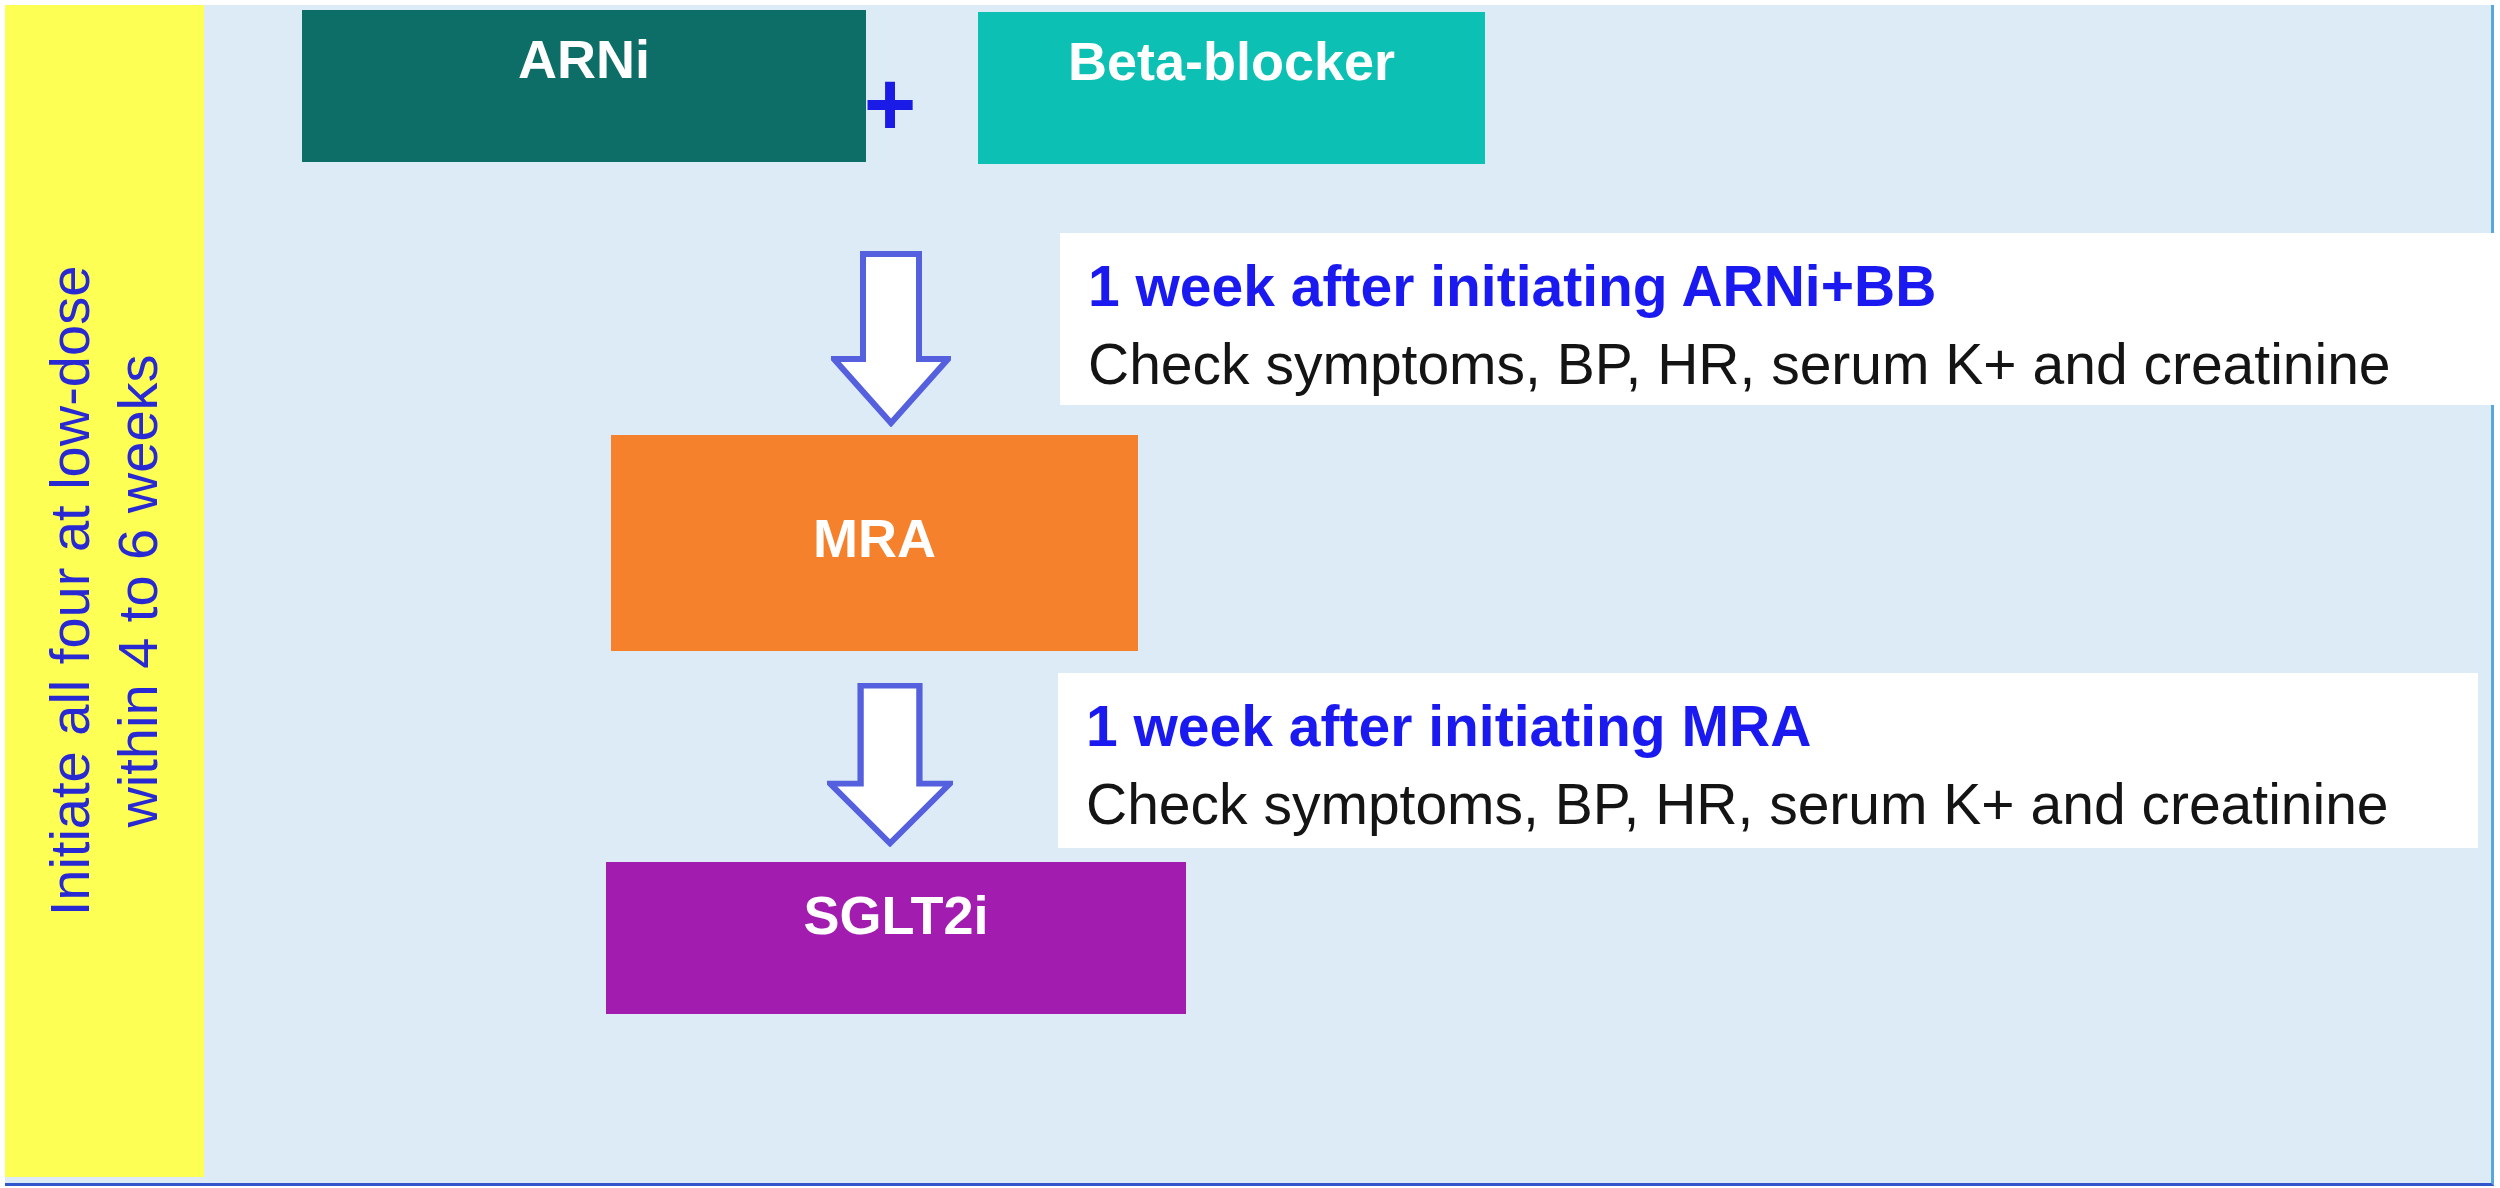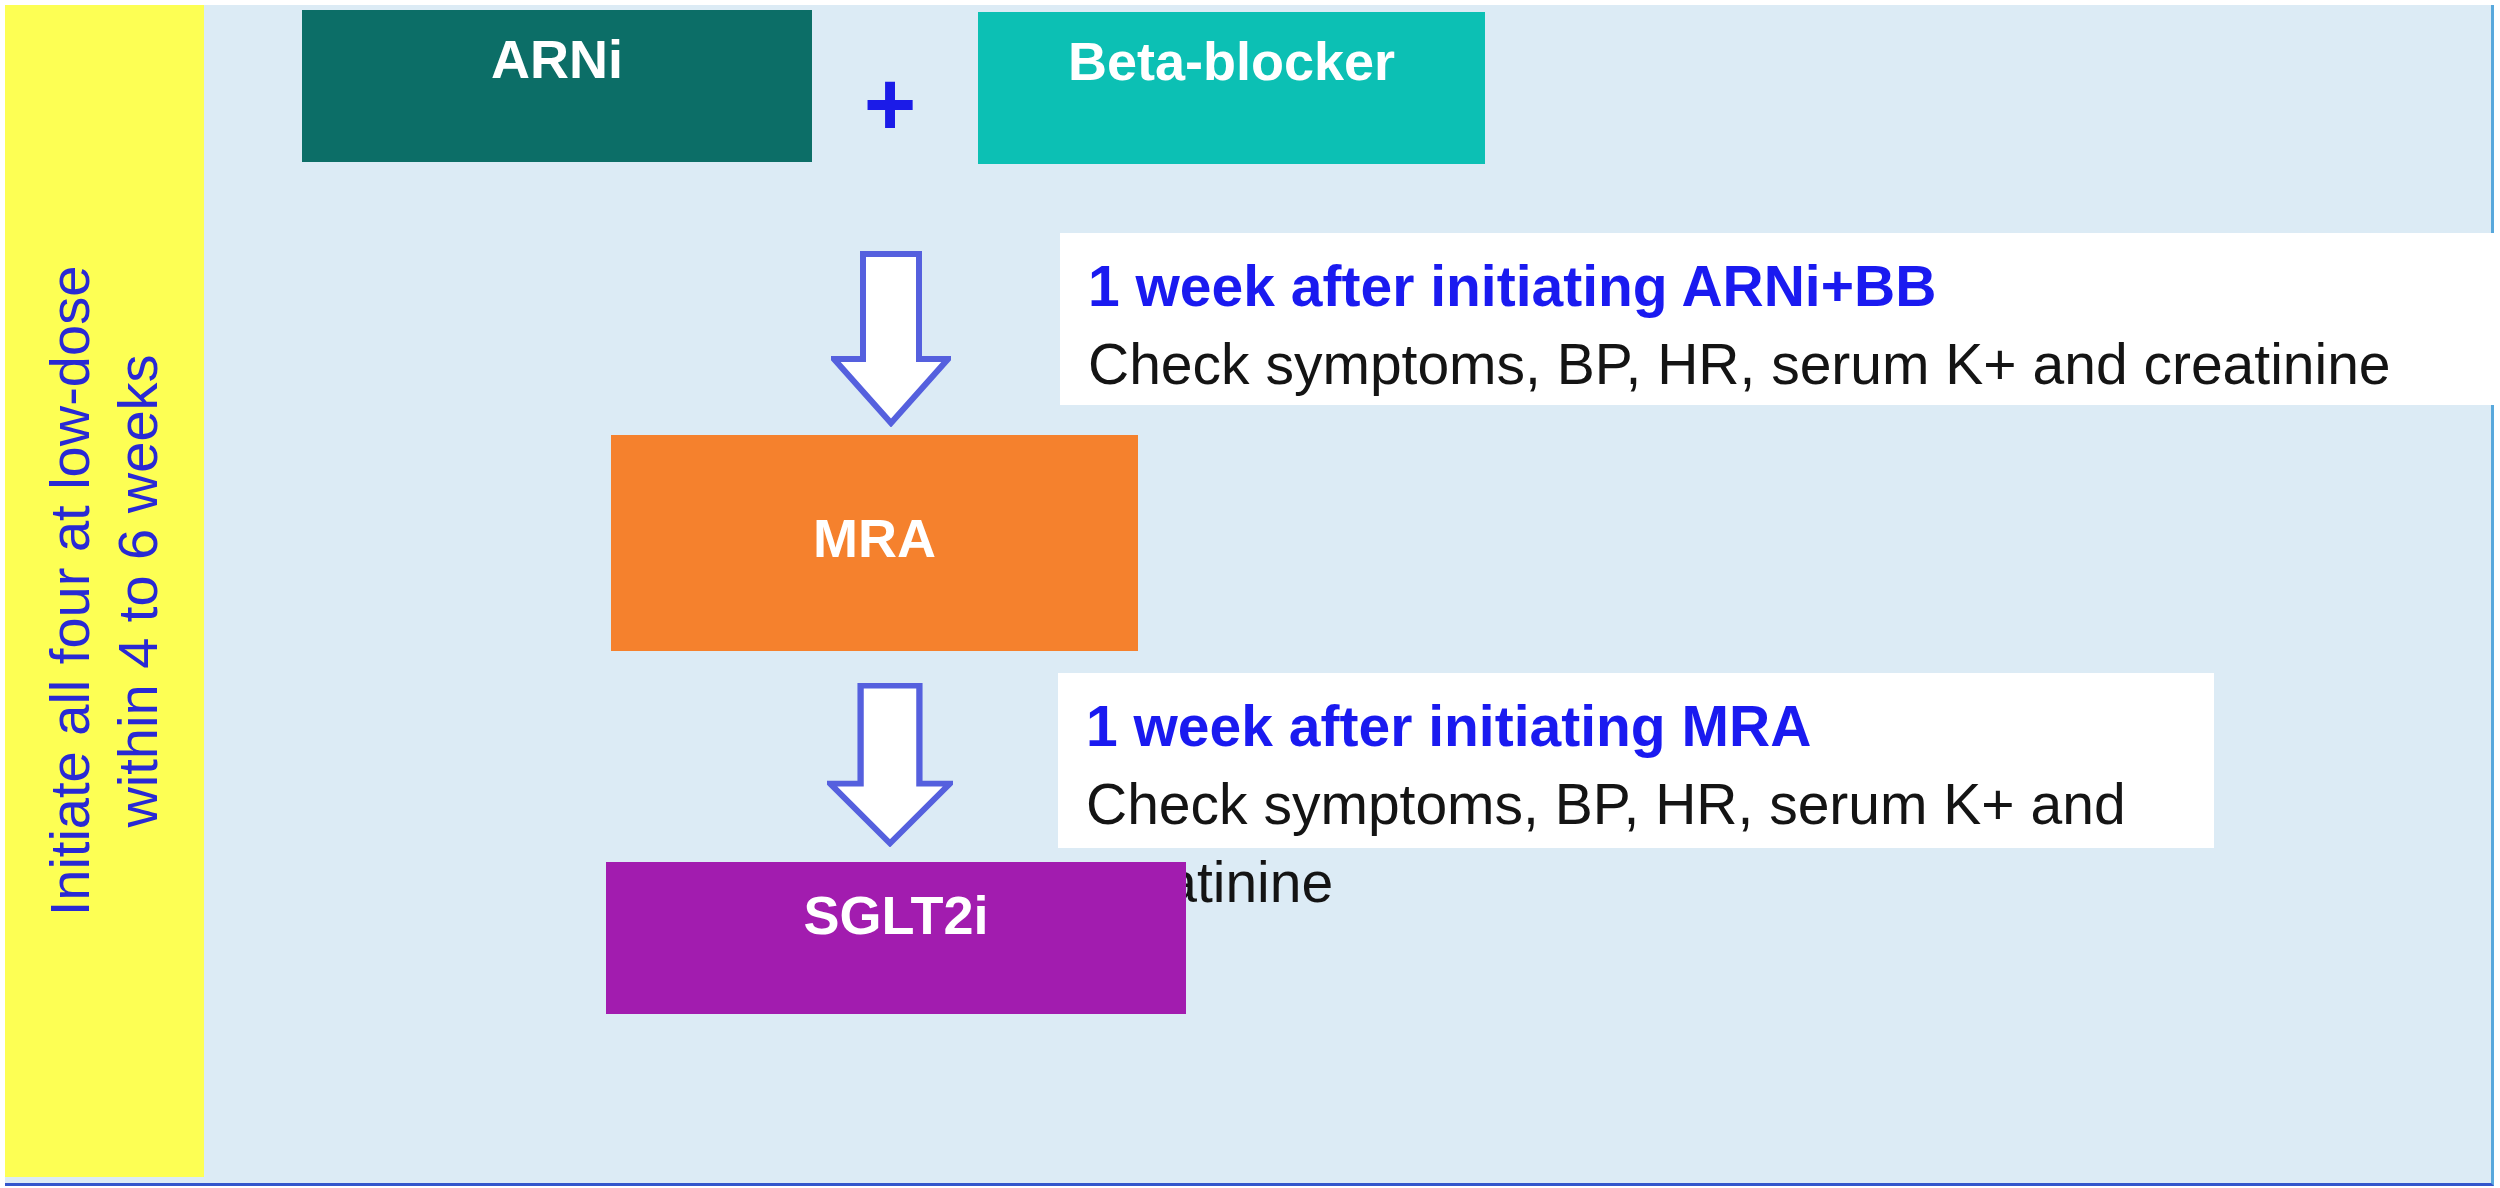--- a/index.html
+++ b/index.html
@@ -27,21 +27,21 @@
     font-size: 56px;
     line-height: 68px;
   }
 
   
   .box {
     position: absolute;
     display: flex; justify-content: center;
     color: #ffffff; font-weight: bold; font-size: 54px;
   }
-  .box-arni { left: 297px; top: 5px;   width: 510px; height: 152px; align-items: flex-start; padding-top: 18px; justify-content: center; }
+  .box-arni { left: 297px; top: 5px;   width: 564px; height: 152px; align-items: flex-start; padding-top: 18px; justify-content: center; }
   .box-beta { left: 973px; top: 7px;   width: 507px; height: 152px; align-items: flex-start; padding-top: 18px; }
   .box-mra  { left: 606px; top: 430px; width: 527px; height: 216px; align-items: center; padding-bottom: 10px; }
   .box-sglt { left: 601px; top: 857px; width: 580px; height: 152px; align-items: center; padding-bottom: 46px; }
 
   .plus {
     position: absolute; left: 838px; top: 46px; width: 94px; height: 106px;
     display: flex; align-items: center; justify-content: center;
     font-size: 90px; font-weight: bold;
   }
 
@@ -50,21 +50,21 @@
   .arrow-1 { left: 826px; top: 246px; width: 120px; height: 176px; }
   .arrow-2 { left: 822px; top: 678px; width: 126px; height: 164px; }
 
   
   .note {
     position: absolute; background: #ffffff;
     padding: 14px 24px 0 28px;
     font-size: 57px; line-height: 78px;
   }
   .note-1 { left: 1055px; top: 228px; width: 1552px; height: 172px; }
-  .note-2 { left: 1053px; top: 668px; width: 1156px; height: 175px; }
+  .note-2 { left: 1053px; top: 668px; width: 1420px; height: 175px; }
   .note-heading { font-weight: bold; }
   .note-detail { }
 </style>
 </head>
 <body>
 
 <div class="page">
   <div class="canvas" style="background-color: rgb(220, 235, 245);">
 
     <div class="sidebar" style="background-color: rgb(253, 255, 84);">

